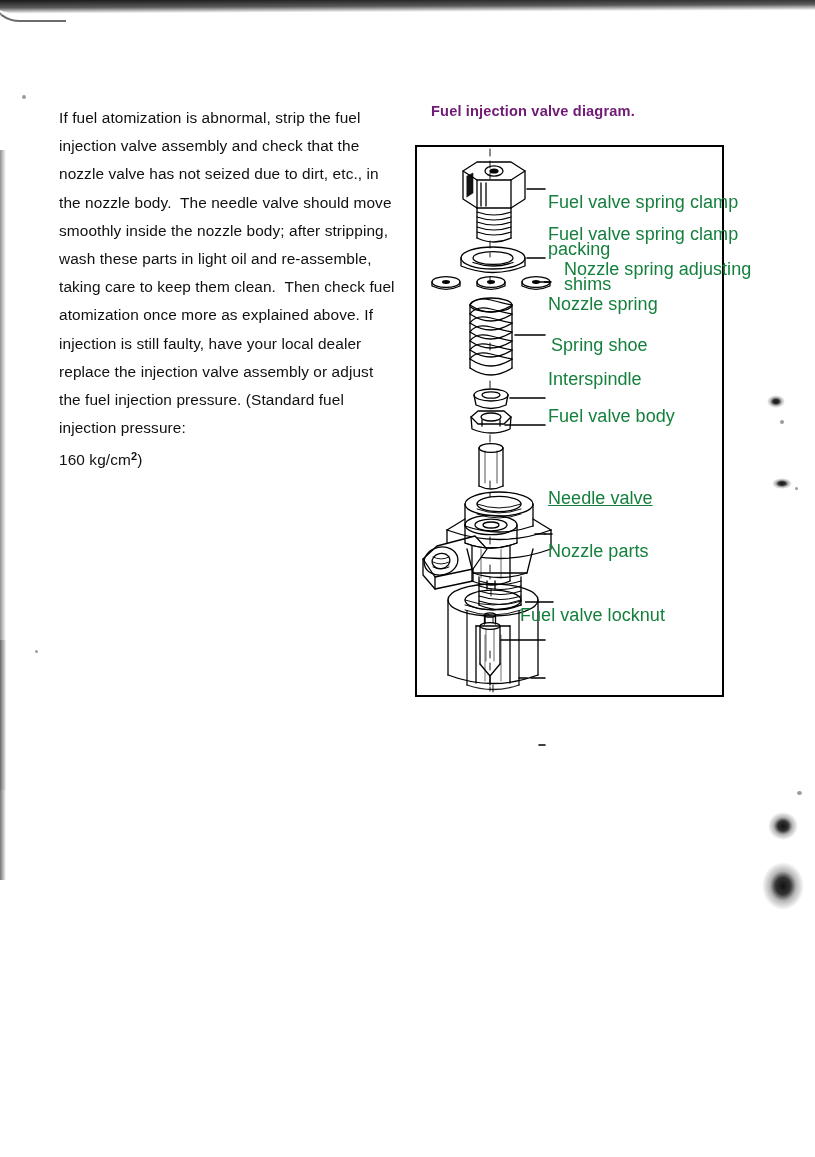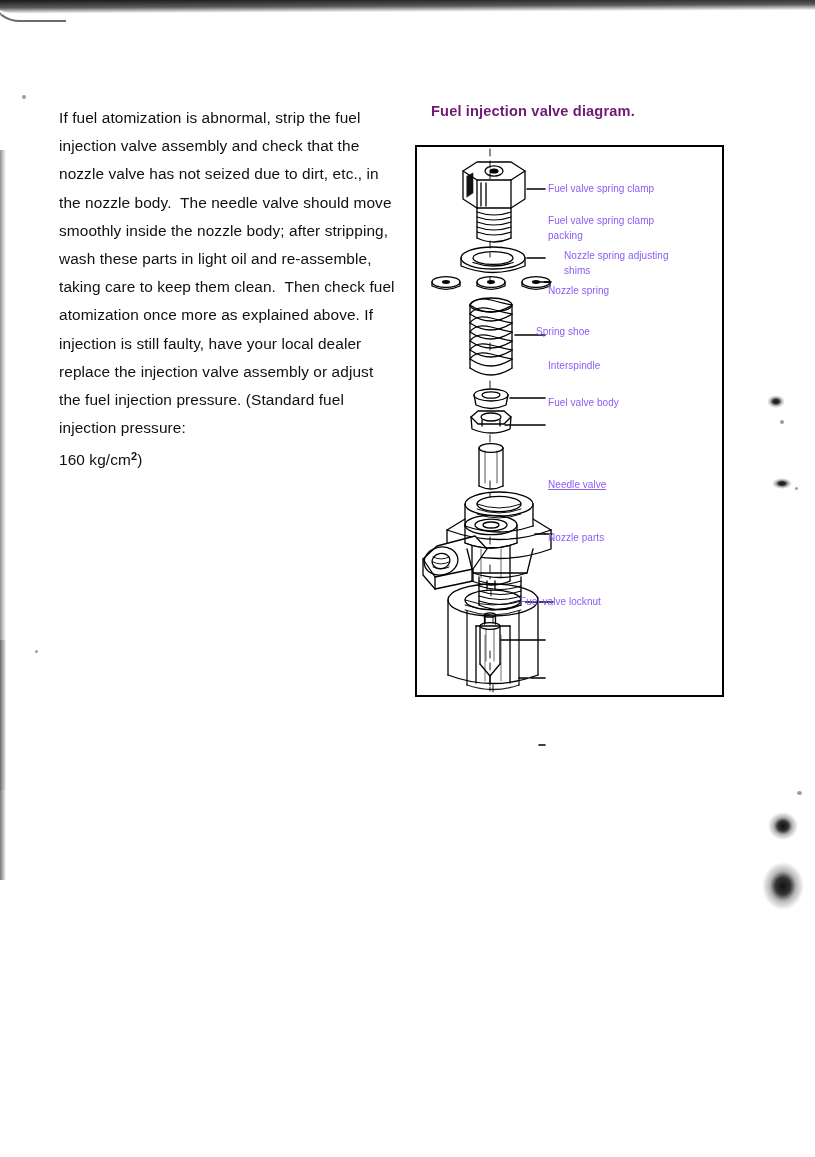--- a/index.html
+++ b/index.html
@@ -100,24 +100,25 @@
     position: absolute;
     left: 415px;
     top: 145px;
     width: 309px;
     height: 552px;
   }
 
   
   .callout {
     position: absolute;
-    font-size: 10px;
+    font-size: 18px;
     line-height: 15.4px;
-    color: #8b5cf6;
+    color: #15803d;
     letter-spacing: .05px;
+    margin-top: 14px;
   }
 
   
   #page-number {
     position: absolute;
     left: 0; right: 0;
     top: 1091px;
     text-align: center;
     font-family: "Liberation Serif", serif;
     font-size: 22px;
@@ -453,21 +454,21 @@
   <div class="callout" style="left:548px; top:181px;">Fuel valve spring clamp</div>
 
   <div class="callout" style="left:548px; top:213px; white-space:pre;">Fuel valve spring clamp
 packing</div>
 
   <div class="callout" style="left:564px; top:248px; white-space:pre;">Nozzle spring adjusting
 shims</div>
 
   <div class="callout" style="left:548px; top:283px;">Nozzle spring</div>
 
-  <div class="callout" style="left:536px; top:324px;text-align:center;">Spring shoe</div>
+  <div class="callout" style="left:551px; top:324px;text-align:center;">Spring shoe</div>
 
   <div class="callout" style="left:548px; top:358px;">Interspindle</div>
 
   <div class="callout" style="left:548px; top:395px;text-align:center;">Fuel valve body</div>
 
   <div class="callout" style="left:548px; top:477px;text-decoration:underline;">Needle valve</div>
 
   <div class="callout" style="left:548px; top:530px;">Nozzle parts</div>
 
   <div class="callout" style="left:520px; top:594px;">Fuel valve locknut</div>

